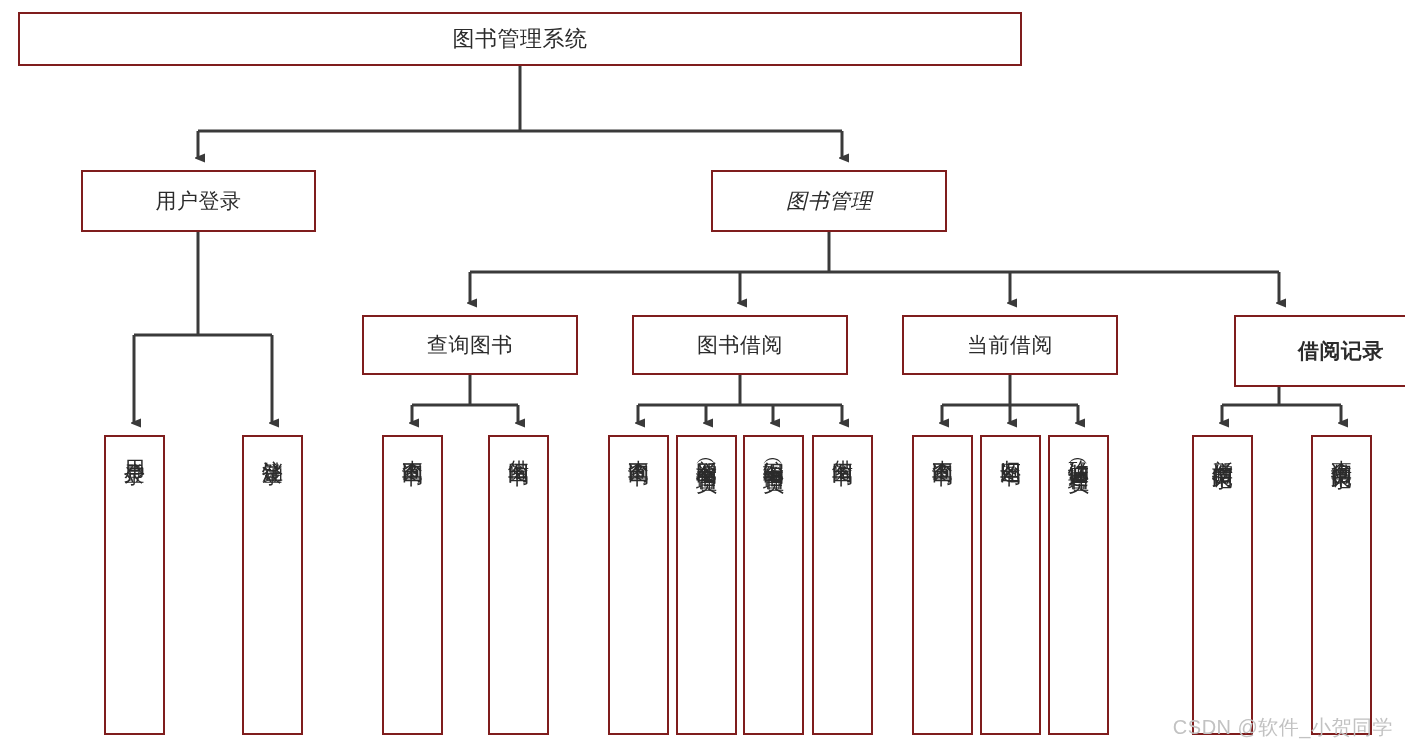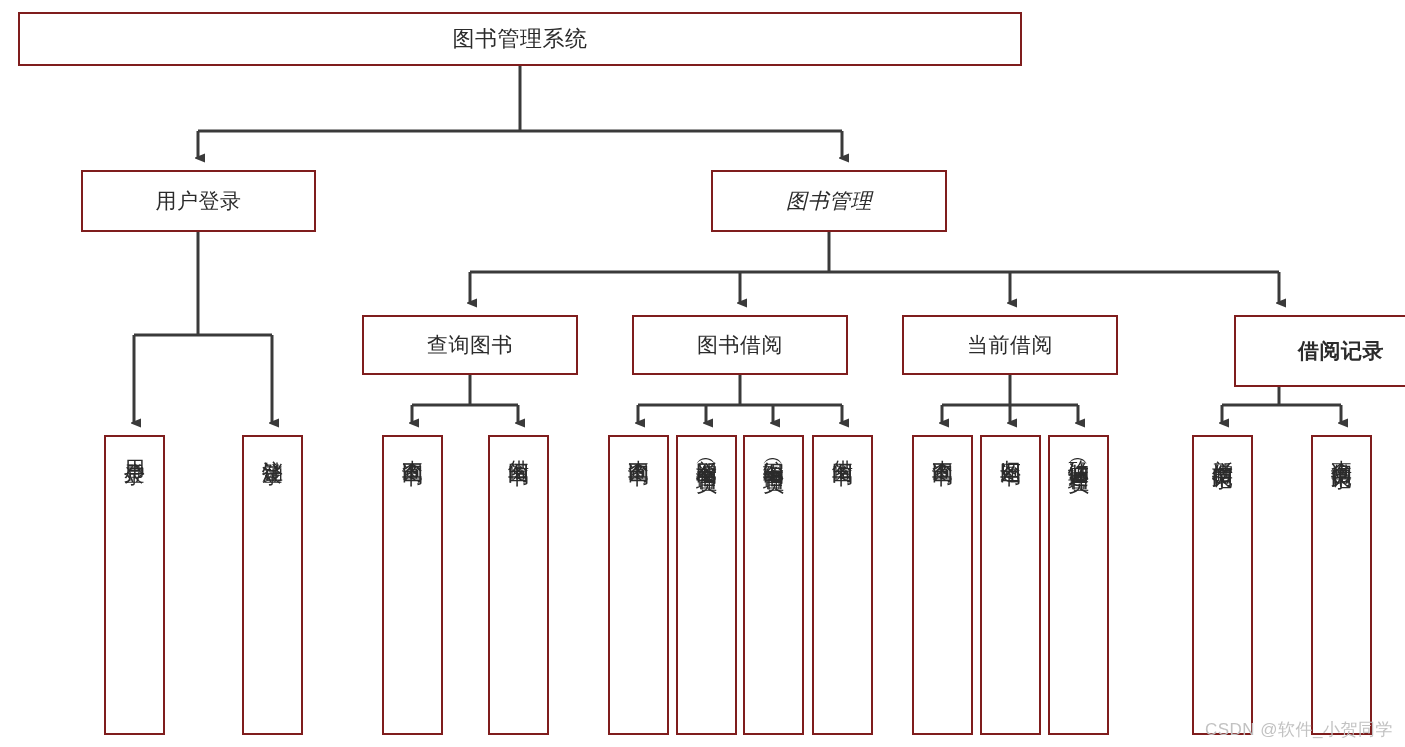--- a/index.html
+++ b/index.html
@@ -62,21 +62,21 @@
     text-orientation: upright;
     font-size: 21px;
     line-height: 1.15;
     letter-spacing: 2px;
     white-space: nowrap;
   }
   #watermark {
     position: absolute;
     right: 12px;
     bottom: 6px;
-    font-size: 17px;
+    font-size: 20px;
     color: #c2c2c2;
     white-space: nowrap;
     letter-spacing: 0.5px;
   }
 </style>
 </head>
 <body>
 
 <div id="diagram-canvas">
 

